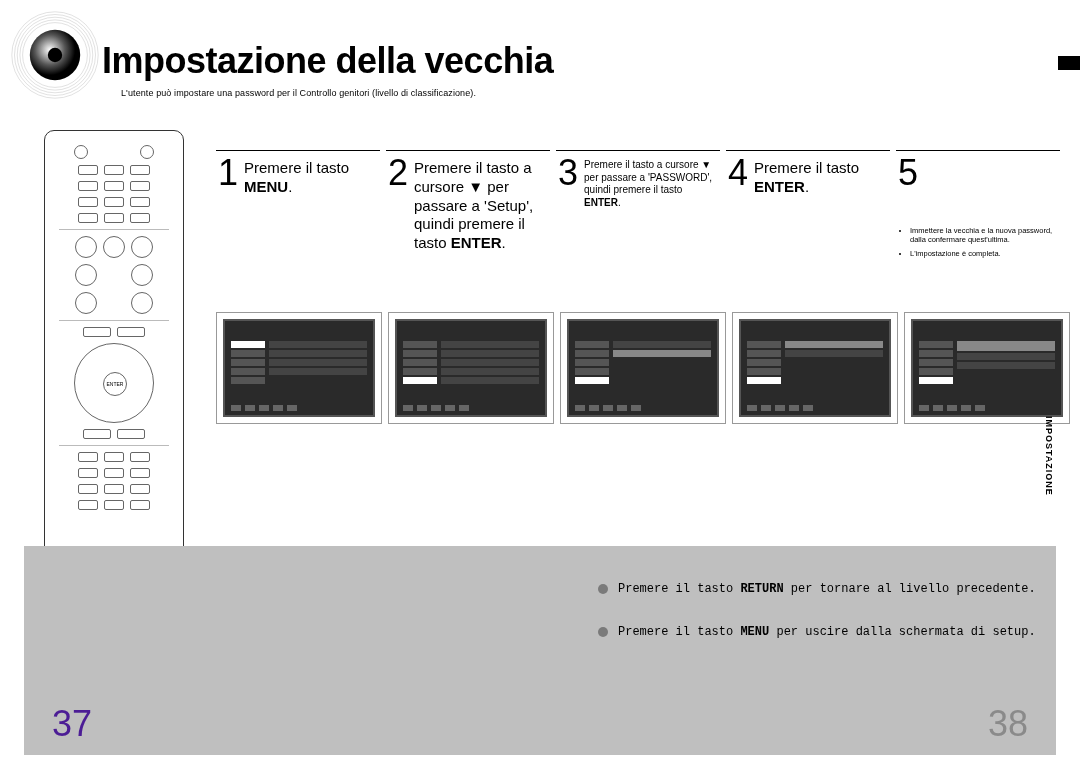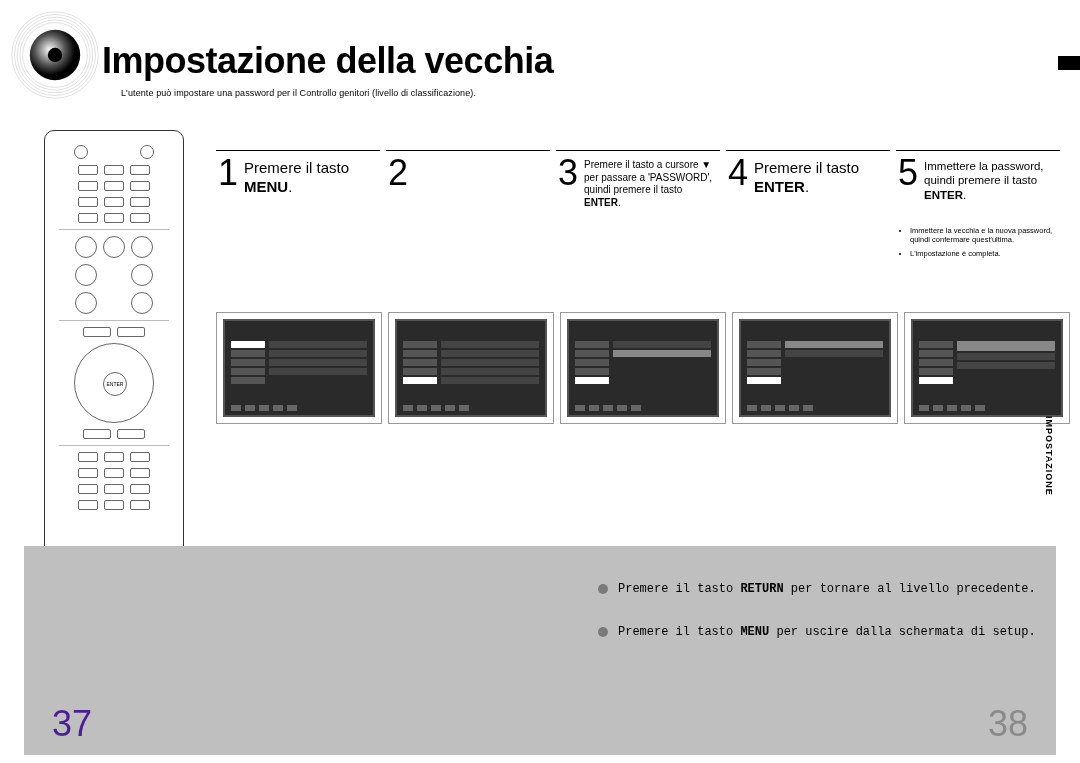--- a/index.html
+++ b/index.html
@@ -172,41 +172,41 @@
 <div class="steps">
   <div class="step">
     <div class="step-head">
       <div class="step-num">1</div>
       <div class="step-text"><span>Premere il tasto </span><span class="bold">MENU</span><span>.</span></div>
     </div>
   </div>
   <div class="step">
     <div class="step-head">
       <div class="step-num">2</div>
+      <div class="step-text"><span>Premere il tasto a cursore ▼ per passare a 'Setup', quindi premere il tasto </span><span class="bold">ENTER</span><span>.</span></div>
     </div>
   </div>
   <div class="step">
     <div class="step-head">
       <div class="step-num">3</div>
       <div class="step-text" style="font-size:10px"><span>Premere il tasto a cursore ▼ per passare a 'PASSWORD', quindi premere il tasto </span><span class="bold">ENTER</span><span>.</span></div>
     </div>
   </div>
   <div class="step">
     <div class="step-head">
       <div class="step-num">4</div>
       <div class="step-text"><span>Premere il tasto </span><span class="bold">ENTER</span><span>.</span></div>
     </div>
   </div>
   <div class="step step5">
     <div class="step-head">
       <div class="step-num">5</div>
-      <div class="step-text"><span>Immettere la password, quindi premere il tasto </span><span class="bold">ENTER</span><span>.</span></div>
     </div>
     <ul class="bullets">
-      <li>Immettere la vecchia e la nuova password, quindi confermare quest'ultima.</li>
+      <li>Immettere la vecchia e la nuova password, dalla confermare quest'ultima.</li>
       <li>L'impostazione è completa.</li>
     </ul>
   </div>
 </div>
 
 <div class="screens">
   <div class="screen-wrap">
       <div class="screen-inner">
     <div class="screen-menu">
           <div class="mline hl"></div>

